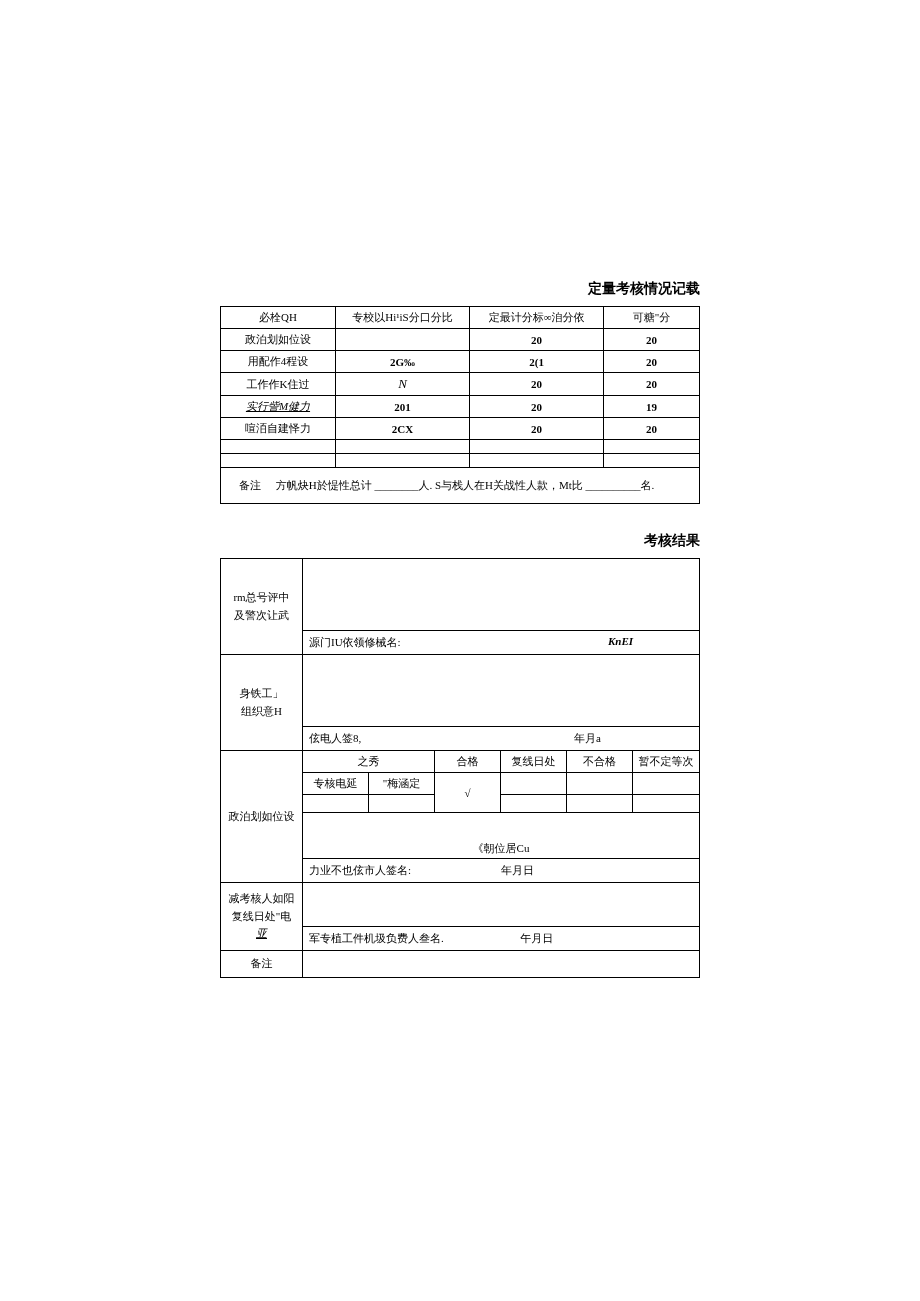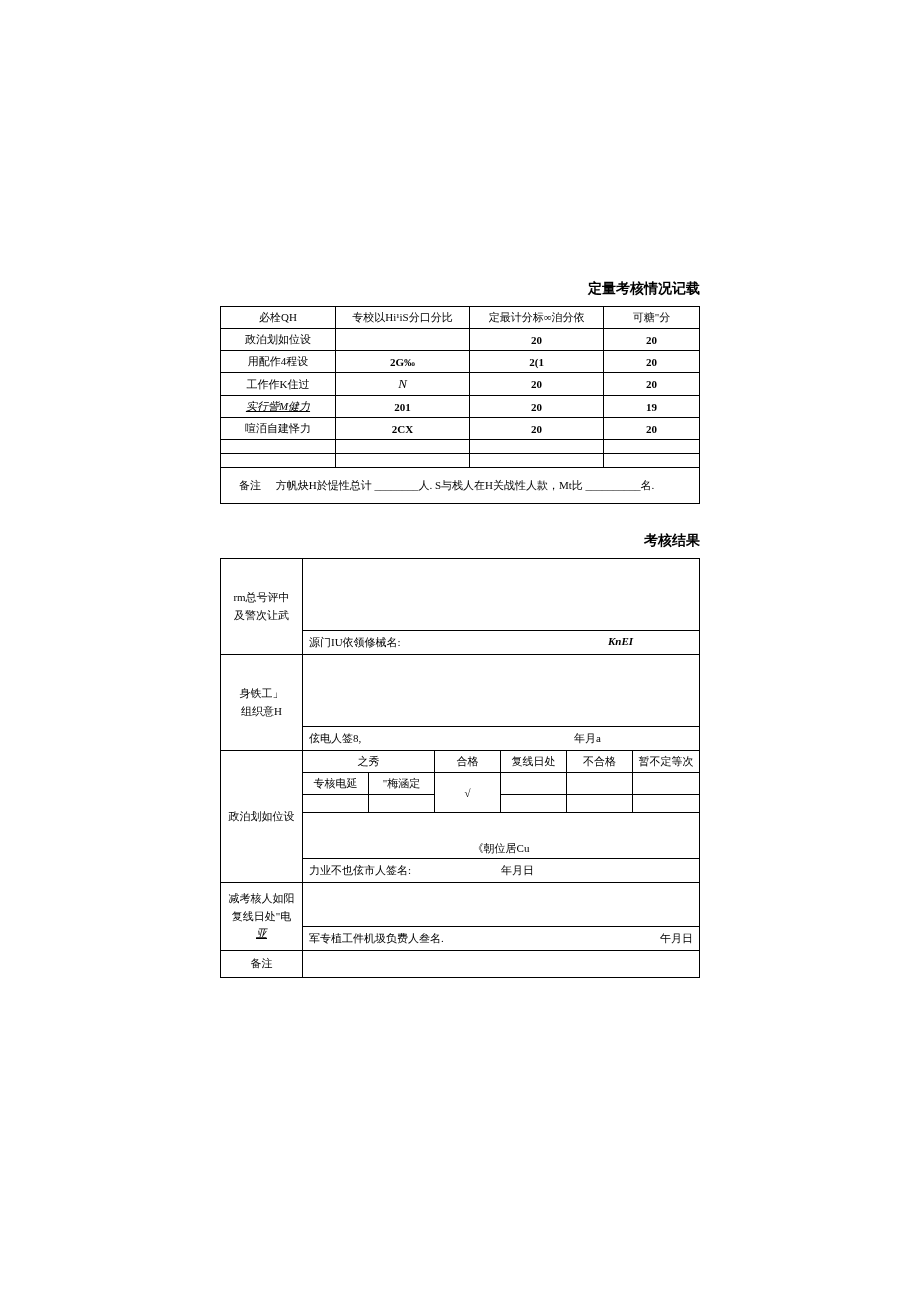--- a/index.html
+++ b/index.html
@@ -214,21 +214,21 @@
     <td class="label-col" rowspan="2" style="height:58px">
       <div>减考核人如阳</div>
       <div>复线日处"电</div>
       <div style="text-decoration:underline;font-style:italic">亚</div>
     </td>
     <td colspan="6" style="height:44px"></td>
   </tr>
   <tr class="sig-row">
     <td colspan="6">
       <span>军专植工件机圾负费人叁名.</span>
-      <span style="display:inline-block;width:45%;text-align:right;float:right">午月日</span>
+      <span style="display:inline-block;width:45%;text-align:left;float:right">午月日</span>
     </td>
   </tr>
 
   <tr class="remarks-row">
     <td class="label-col">备注</td>
     <td colspan="6"></td>
   </tr>
 </tbody>
   </table>
 

